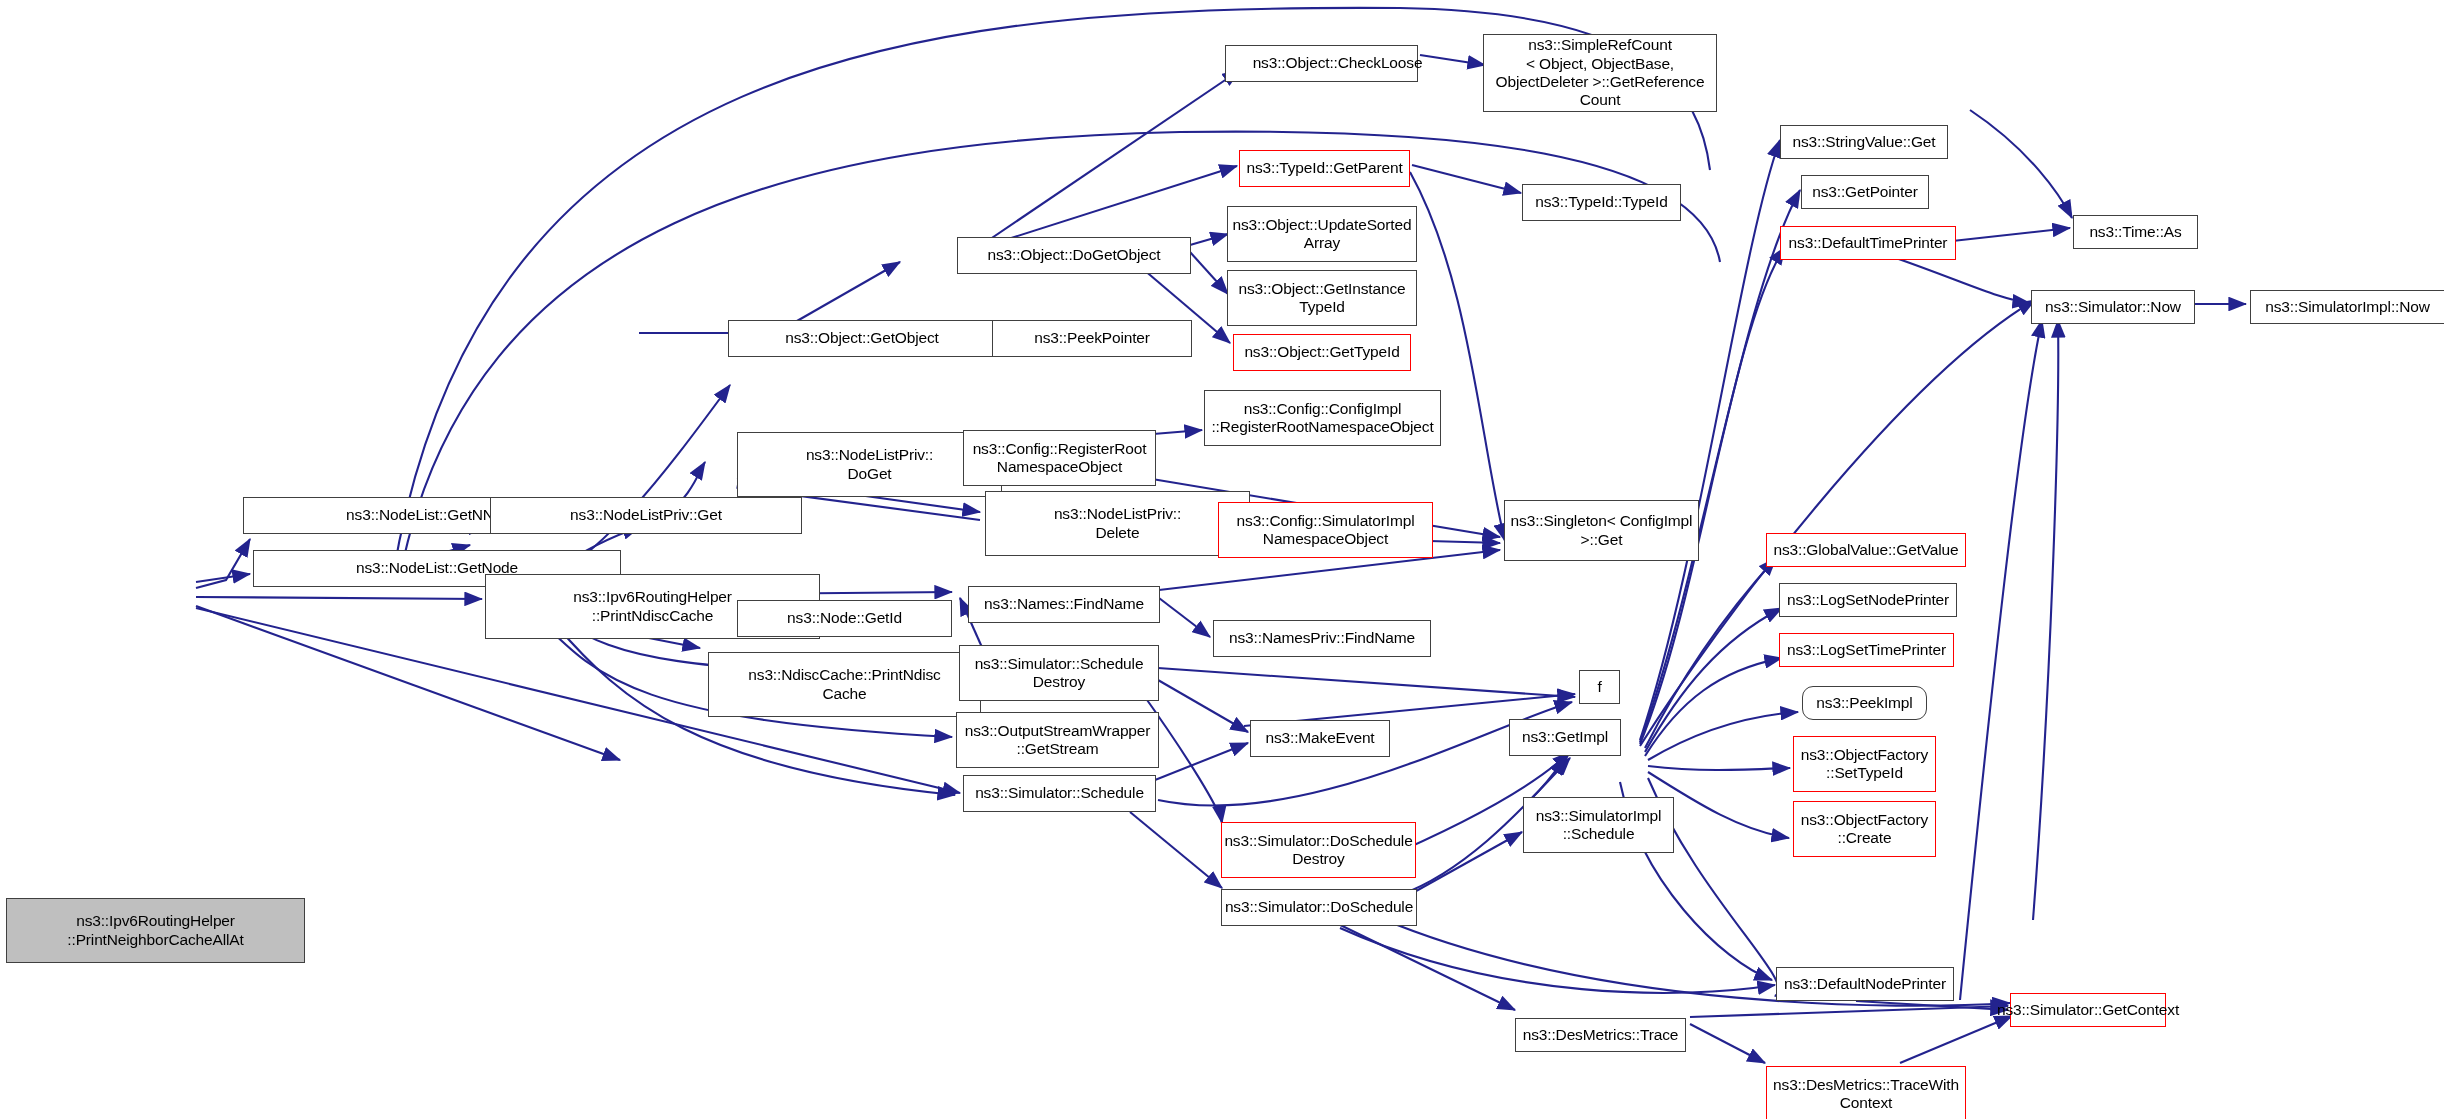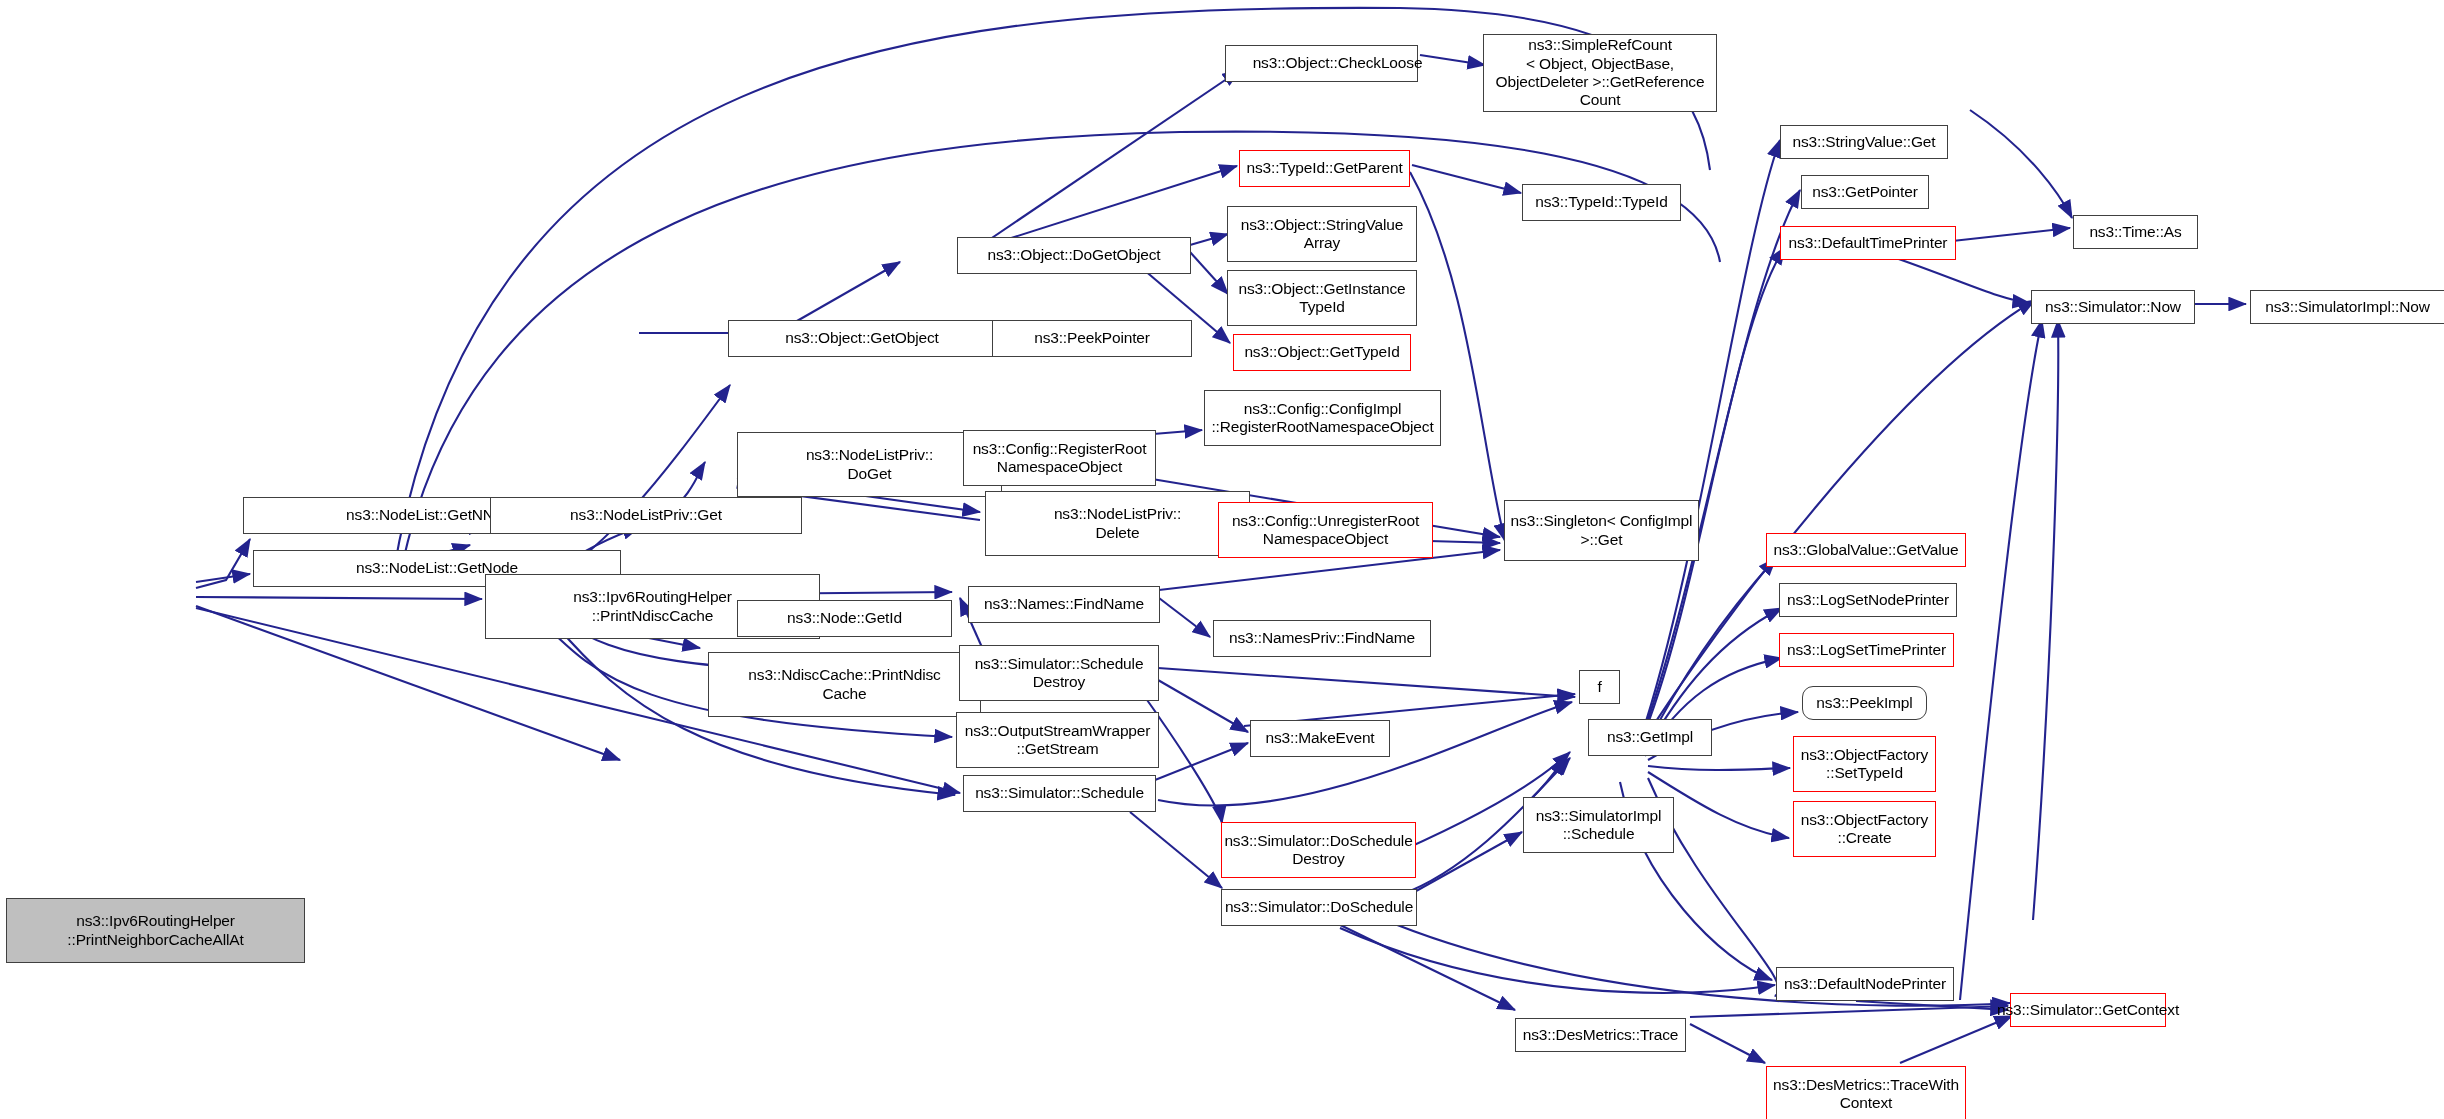--- a/index.html
+++ b/index.html
@@ -191,46 +191,46 @@
       <div class="node" style="left: 728px; top: 320px; width: 268px; height: 37px;">ns3::Object::GetObject</div>
       <div class="node" style="left: 992px; top: 320px; width: 200px; height: 37px;">ns3::PeekPointer</div>
       <div class="node" style="left: 957px; top: 237px; width: 234px; height: 37px;">ns3::Object::DoGetObject</div>
       <div class="node" style="left: 1225px; top: 45px; width: 193px; height: 37px; padding-left: 35px;">ns3::Object::CheckLoose</div>
       <div class="node" style="left: 1483px; top: 34px; width: 234px; height: 78px;">ns3::SimpleRefCount
 &lt; Object, ObjectBase,
  ObjectDeleter &gt;::GetReference
 Count</div>
       <div class="node red" style="left: 1239px; top: 150px; width: 171px; height: 37px;">ns3::TypeId::GetParent</div>
       <div class="node" style="left: 1522px; top: 184px; width: 159px; height: 37px;">ns3::TypeId::TypeId</div>
-      <div class="node" style="left: 1227px; top: 206px; width: 190px; height: 56px;">ns3::Object::StringValue
+      <div class="node" style="left: 1227px; top: 206px; width: 190px; height: 56px;">ns3::Object::UpdateSorted
 Array</div>
       <div class="node" style="left: 1227px; top: 270px; width: 190px; height: 56px;">ns3::Object::GetInstance
 TypeId</div>
       <div class="node red" style="left: 1233px; top: 334px; width: 178px; height: 37px;">ns3::Object::GetTypeId</div>
       <div class="node" style="left: 1204px; top: 390px; width: 237px; height: 56px;">ns3::Config::ConfigImpl
 ::RegisterRootNamespaceObject</div>
       <div class="node" style="left: 963px; top: 430px; width: 193px; height: 56px;">ns3::Config::RegisterRoot
 NamespaceObject</div>
-      <div class="node red" style="left: 1218px; top: 502px; width: 215px; height: 56px;">ns3::Config::UnregisterRoot
+      <div class="node red" style="left: 1218px; top: 502px; width: 215px; height: 56px;">ns3::Config::SimulatorImpl
 NamespaceObject</div>
       <div class="node" style="left: 1504px; top: 500px; width: 195px; height: 61px;">ns3::Singleton&lt; ConfigImpl
 &gt;::Get</div>
       <div class="node" style="left: 968px; top: 586px; width: 192px; height: 37px;">ns3::Names::FindName</div>
       <div class="node" style="left: 1213px; top: 620px; width: 218px; height: 37px;">ns3::NamesPriv::FindName</div>
       <div class="node" style="left: 959px; top: 645px; width: 200px; height: 56px;">ns3::Simulator::Schedule
 Destroy</div>
       <div class="node" style="left: 956px; top: 712px; width: 203px; height: 56px;">ns3::OutputStreamWrapper
 ::GetStream</div>
       <div class="node" style="left: 1250px; top: 720px; width: 140px; height: 37px;">ns3::MakeEvent</div>
       <div class="node" style="left: 963px; top: 775px; width: 193px; height: 37px;">ns3::Simulator::Schedule</div>
       <div class="node red" style="left: 1221px; top: 822px; width: 195px; height: 56px;">ns3::Simulator::DoSchedule
 Destroy</div>
       <div class="node" style="left: 1221px; top: 889px; width: 196px; height: 37px;">ns3::Simulator::DoSchedule</div>
       <div class="node" style="left: 1579px; top: 670px; width: 41px; height: 34px;">f</div>
-      <div class="node" style="left: 1588px; top: 719px; width: 124px; height: 37px;">ns3::GetImpl</div>
+      <div class="node" style="left: 1509px; top: 719px; width: 112px; height: 37px;">ns3::GetImpl</div>
       <div class="node" style="left: 1523px; top: 797px; width: 151px; height: 56px;">ns3::SimulatorImpl
 ::Schedule</div>
       <div class="node" style="left: 1780px; top: 125px; width: 168px; height: 34px;">ns3::StringValue::Get</div>
       <div class="node" style="left: 1801px; top: 175px; width: 128px; height: 34px;">ns3::GetPointer</div>
       <div class="node red" style="left: 1780px; top: 226px; width: 176px; height: 34px;">ns3::DefaultTimePrinter</div>
       <div class="node" style="left: 2073px; top: 215px; width: 125px; height: 34px;">ns3::Time::As</div>
       <div class="node" style="left: 2031px; top: 290px; width: 164px; height: 34px;">ns3::Simulator::Now</div>
       <div class="node" style="left: 2250px; top: 290px; width: 195px; height: 34px;">ns3::SimulatorImpl::Now</div>
       <div class="node red" style="left: 1766px; top: 533px; width: 200px; height: 34px;">ns3::GlobalValue::GetValue</div>
       <div class="node" style="left: 1779px; top: 583px; width: 178px; height: 34px;">ns3::LogSetNodePrinter</div>

